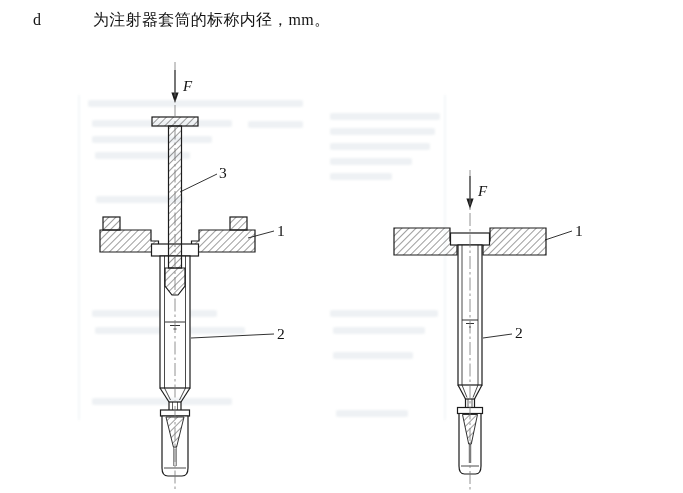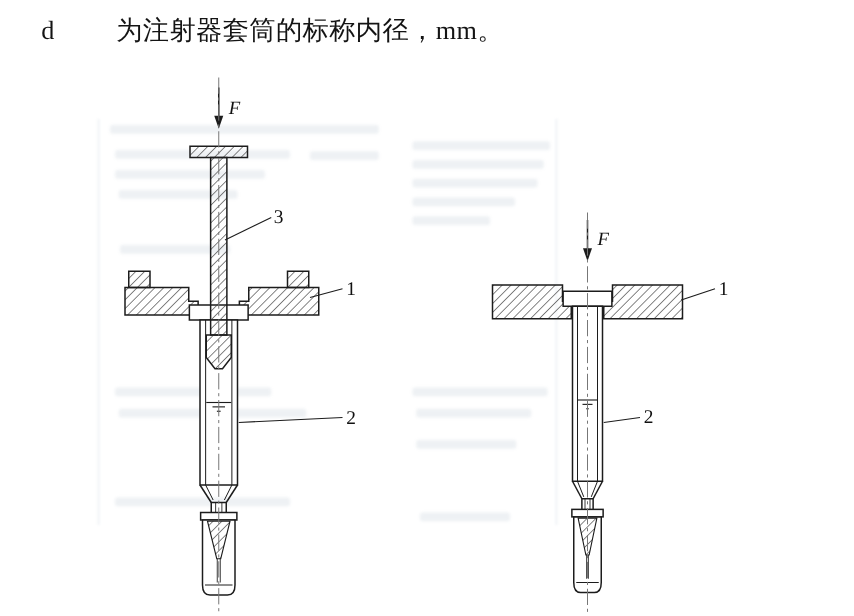--- a/index.html
+++ b/index.html
@@ -1,18 +1,18 @@
 <!DOCTYPE html>
 <html><head>
 <meta charset="utf-8">
 <style>
   html,body{margin:0;padding:0;background:#fff;}
   .page{position:relative;width:683px;height:493px;background:#ffffff;overflow:hidden;
         font-family:"Liberation Serif", serif;}
-  .defline{position:absolute;top:10px;left:33px;z-index:3;font-size:21px;color:#141414;letter-spacing:0.3px;}
+  .defline{position:absolute;top:10px;left:33px;z-index:3;font-size:16px;color:#141414;letter-spacing:0.3px;}
   .defline .term{display:inline-block;width:60px;}
   
   .bt{position:absolute;height:7px;background:rgba(90,115,150,0.10);filter:blur(1.3px);
       border-radius:2px;z-index:1;}
   .btv{position:absolute;width:2px;background:rgba(90,115,150,0.07);filter:blur(1px);z-index:1;}
   svg.fig{position:absolute;top:0;left:0;z-index:2;}
   svg text{font-family:"Liberation Serif", serif;fill:#111;stroke:none;}
   .flabel{font-style:italic;font-size:15px;}
   .plabel{font-size:15.5px;}
 </style>

